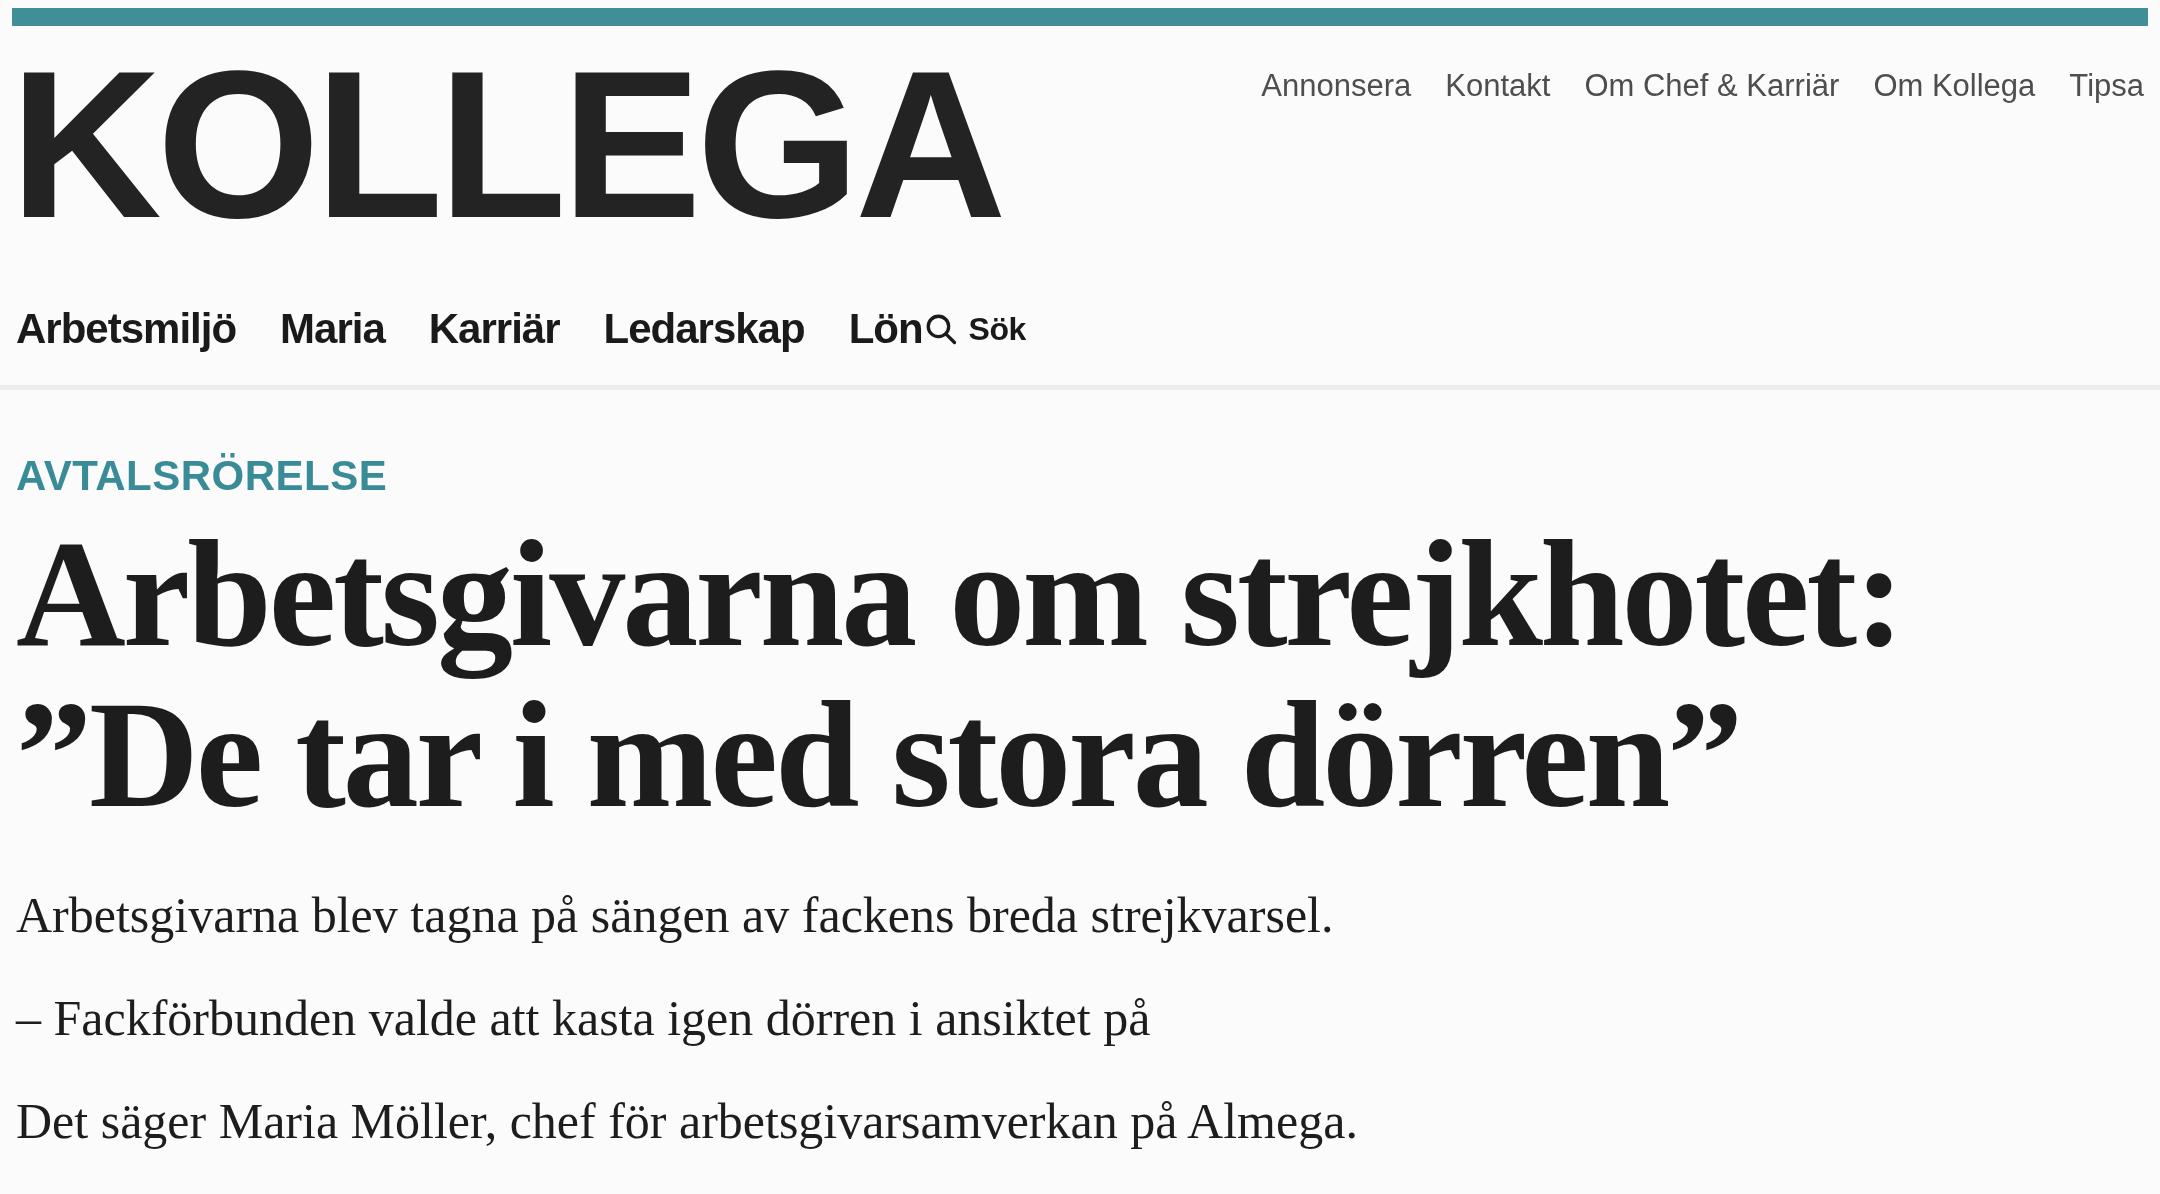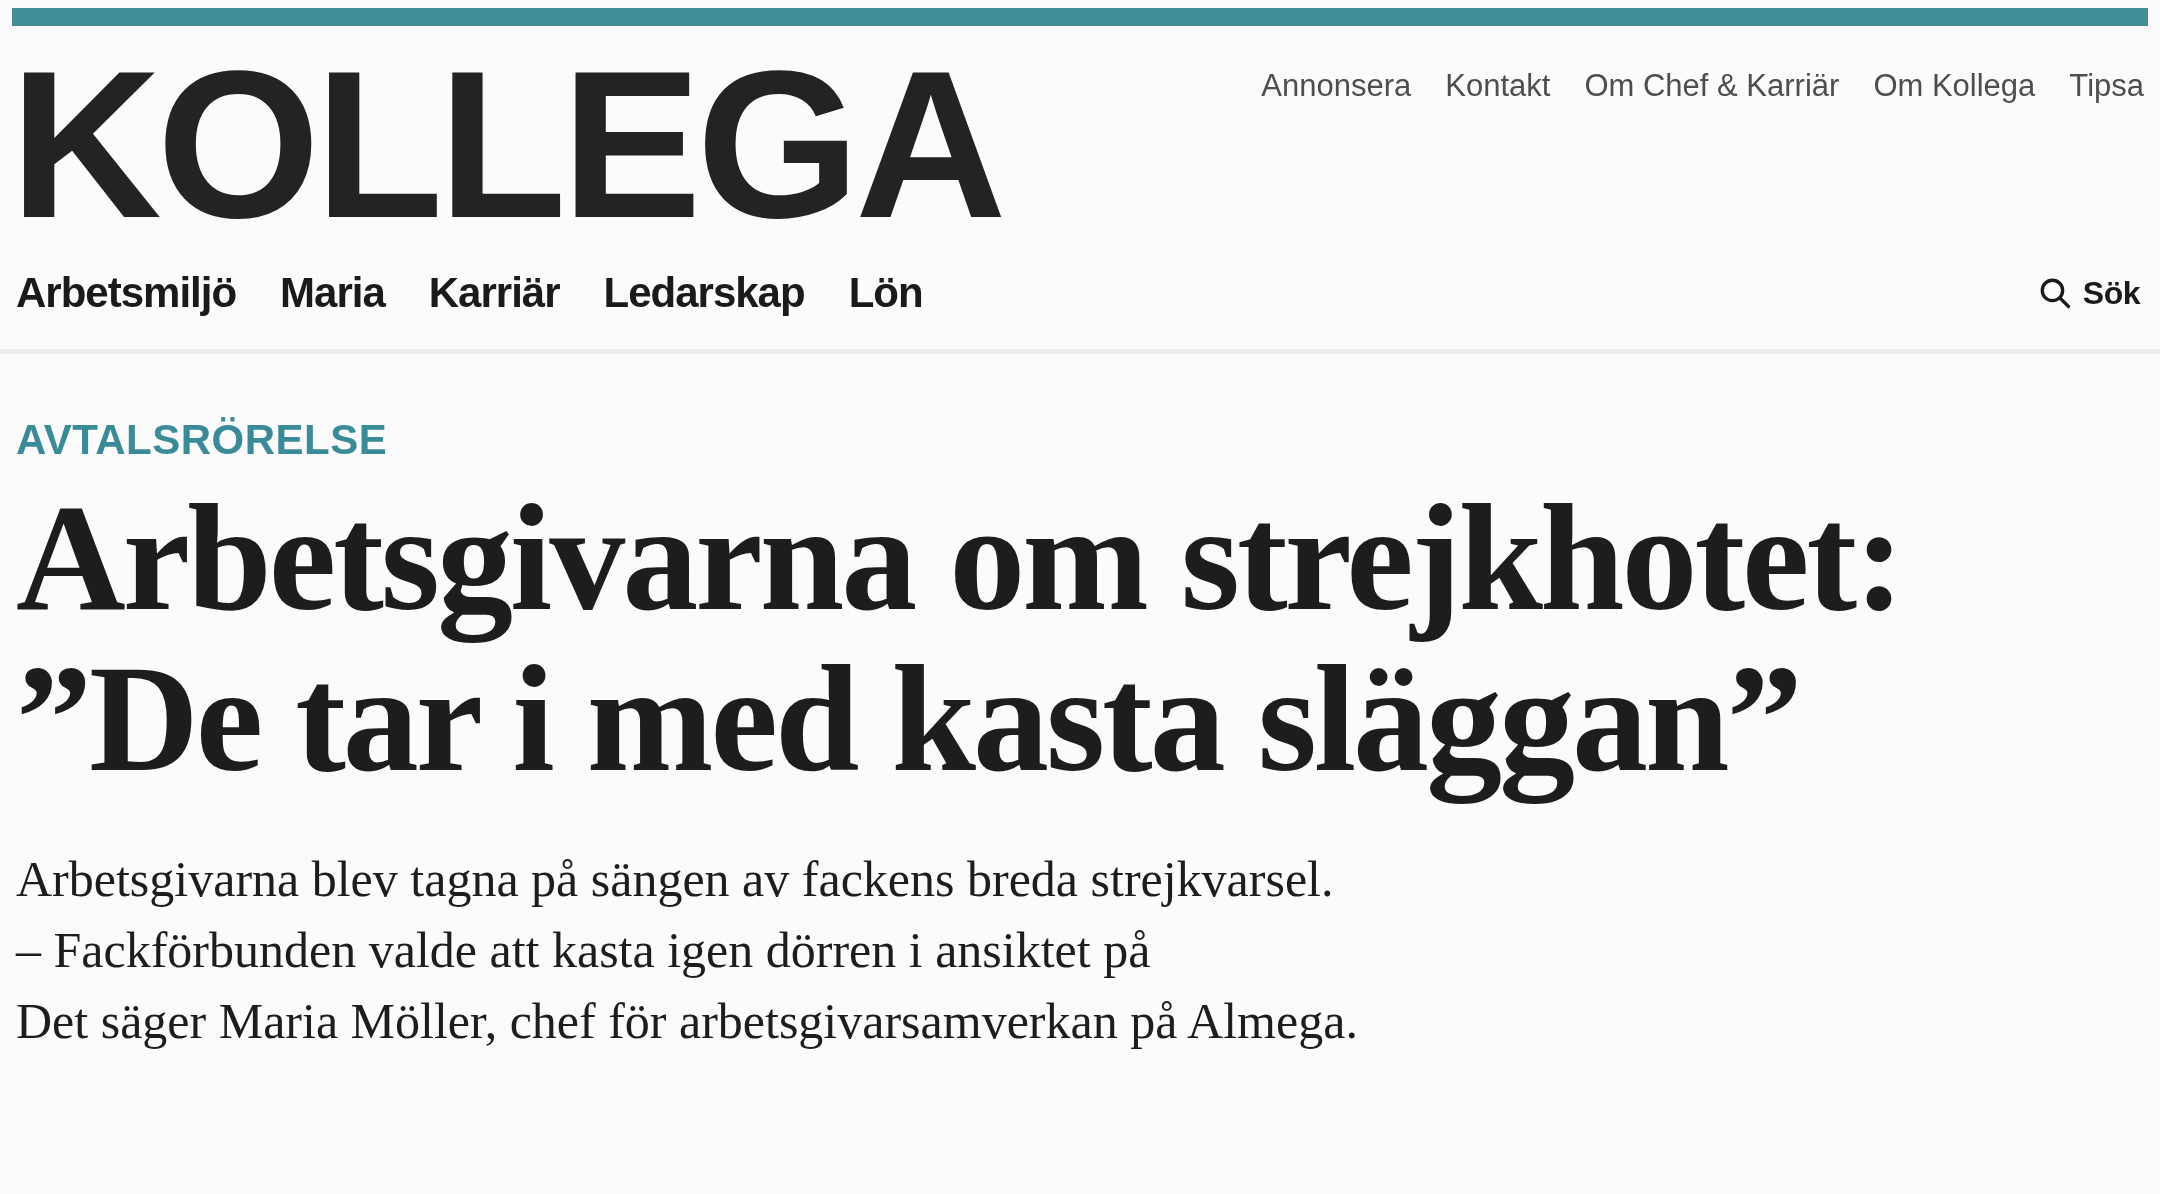--- a/index.html
+++ b/index.html
@@ -33,22 +33,22 @@
     margin:22px 0 0 -6px;
     font-weight:bold;
     font-size:210px;
     line-height:0.92;
     letter-spacing:-5px;
     color:#232323;
     cursor:pointer;
     user-select:none;
   }
   .mainnav{
-    display:flex;justify-content:space-between;align-items:center;
-    margin-top:28px;
+    display:flex;align-items:center;
+    margin-top:64px;
   }
   .navlist{display:flex;gap:44px;align-items:baseline;}
   .navlist a{
     font-weight:bold;font-size:42px;letter-spacing:-1px;
     color:#1a1a1a;cursor:pointer;white-space:nowrap;
   }
   .search{
     display:flex;align-items:center;gap:10px;
     font-weight:bold;font-size:32px;letter-spacing:-0.5px;
     color:#1a1a1a;cursor:pointer;
@@ -71,21 +71,21 @@
     color:var(--text_dark);
   }
   .headline span{display:block;white-space:nowrap;}
   .lead{
     margin-top:44px;
     font-family:"Liberation Serif","DejaVu Serif",serif;
     font-size:50px;
     line-height:1.42;
     color:var(--text_dark);
   }
-  .lead span{display:block;white-space:nowrap;}
+  .lead span{display:block;white-space:nowrap;margin-top:32px;}
 </style>
 </head>
 <body>
 
 <div class="topbar"></div>
 
 <header class="header">
   <nav class="utility">
     <a>Annonsera</a>
     <a>Kontakt</a>
@@ -115,20 +115,20 @@
     </div>
   </div>
 </header>
 
 <div class="divider"></div>
 
 <main class="article">
   <a class="kicker">AVTALSRÖRELSE</a>
   <h1 class="headline">
     <span>Arbetsgivarna om strejkhotet:</span>
-    <span>”De tar i med kasta släggan”</span>
+    <span>”De tar i med stora dörren”</span>
   </h1>
   <div class="lead">
     <span>Arbetsgivarna blev tagna på sängen av fackens breda strejkvarsel.</span>
     <span>– Fackförbunden valde att kasta igen dörren i ansiktet på</span>
     <span>Det säger Maria Möller, chef för arbetsgivarsamverkan på Almega.</span>
   </div>
 </main>
 
 </body></html>

